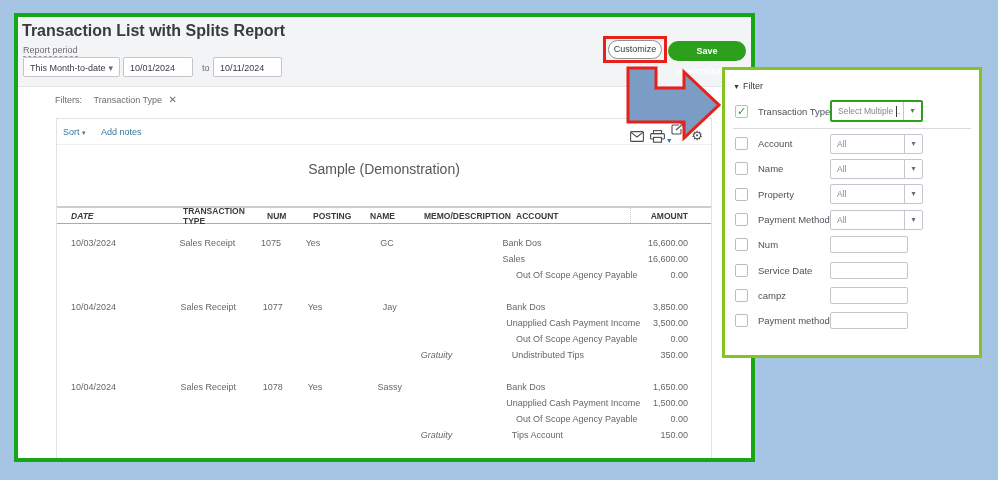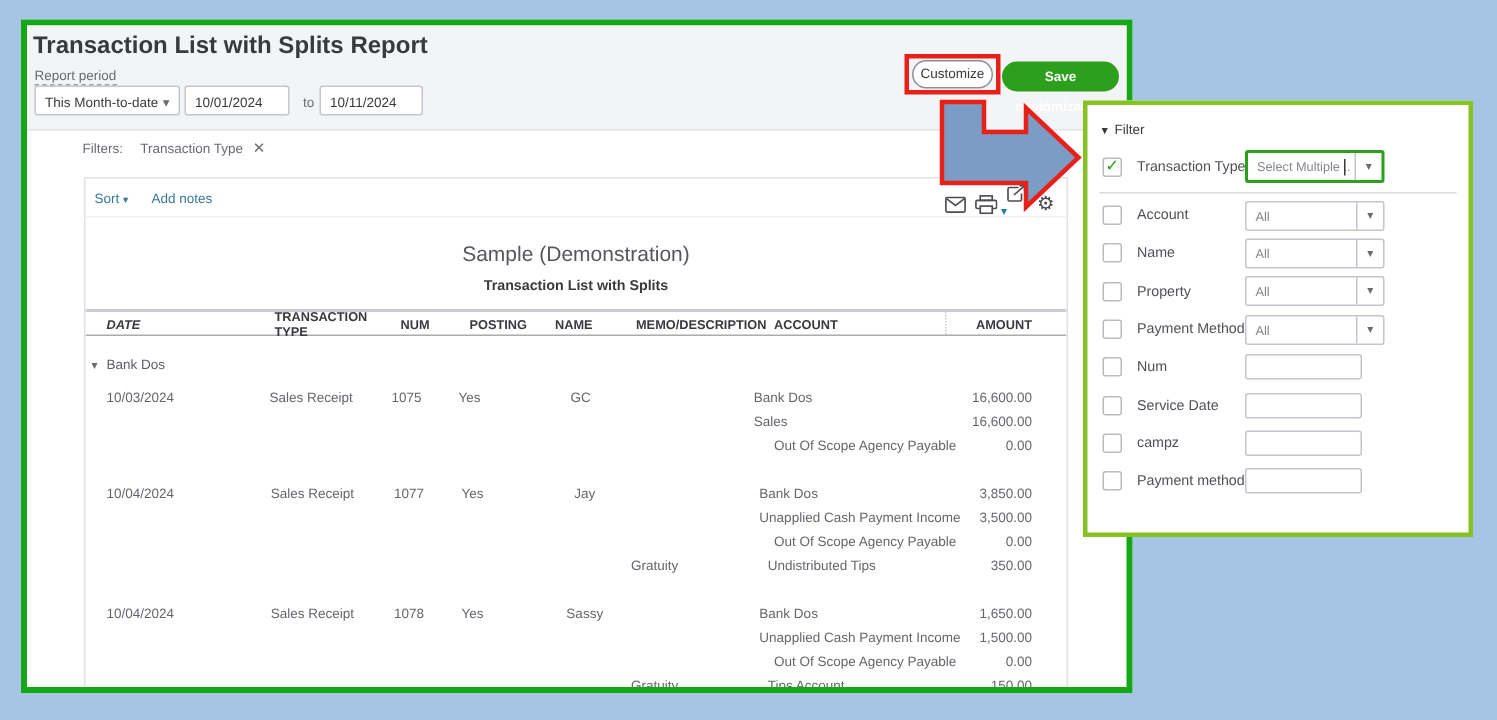--- a/index.html
+++ b/index.html
@@ -49,21 +49,21 @@
   .thead{position:absolute;left:0;top:87px;width:100%;height:18px;display:flex;align-items:center;
          padding-left:14px;box-sizing:border-box;border-top:2px solid #c9ccd1;border-bottom:1px solid #a8abb0;
          font-size:8.5px;font-weight:bold;color:#393a3d;}
   .h0{width:112px;font-style:italic;} .h1{width:84px;} .h2{width:46px;} .h3{width:57px;} .h4{width:54px;}
   .h5{width:92px;} .h6{width:114px;}
   .h7{flex:1;text-align:right;padding-right:23px;border-left:1px dotted #c4c7cc;align-self:stretch;
       line-height:16px;}
   .tbody{position:absolute;left:0;top:106px;width:100%;padding-top:10px;}
   .t-row{display:flex;height:16px;align-items:center;padding-left:14px;white-space:nowrap;}
   .c-date{width:112px;} .c-type{width:84px;} .c-num{width:46px;} .c-posting{width:57px;}
-  .c-name{width:54px;text-align:center;} .c-memo{width:92px;} .c-account{width:150px;overflow:visible;}
+  .c-name{width:54px;text-align:center;} .c-memo{width:92px;font-style:italic;} .c-account{width:150px;overflow:visible;}
   .c-amount{flex:1;text-align:right;padding-right:23px;}
   .t-group{height:16px;line-height:16px;padding-left:4px;margin-bottom:6px;color:#5d5f64;}
   .t-group .gcaret{display:inline-block;width:10px;color:#6b6c72;font-size:8px;cursor:pointer;}
   .t-spacer{height:16px;}
   
   .fpanel{position:absolute;left:722px;top:67px;width:260px;height:291px;background:#fff;
           border:3px solid #86c322;box-sizing:border-box;z-index:5;padding-top:6px;}
   .fp-head{height:20px;line-height:20px;padding-left:8px;font-size:9px;color:#393a3d;cursor:pointer;}
   .fp-caret{font-size:7px;color:#393a3d;margin-right:3px;}
   .f-row{position:relative;height:25.3px;display:flex;align-items:center;padding-left:10px;}
@@ -142,33 +142,31 @@
           <svg width="14" height="13" viewBox="0 0 14 13">
                 <path d="M8,2 H2 a1,1 0 0 0 -1,1 v7 a1,1 0 0 0 1,1 h7 a1,1 0 0 0 1,-1 V6" fill="none" stroke="#4a4c51" stroke-width="1.1"></path>
                 <line x1="5" y1="7" x2="12" y2="0.8" stroke="#4a4c51" stroke-width="1.1"></line>
                 <polyline points="8.6,0.8 12,0.8 12,4.2" fill="none" stroke="#4a4c51" stroke-width="1.1"></polyline>
               </svg><span class="exp-caret">▾</span>
         </span>
         <span class="gear">⚙</span>
       </div>
     </div>
     <div class="rep-company">Sample (Demonstration)</div>
-    <div class="rep-title">Transaction List with Splits</div>
     <div class="thead">
           <div class="h0">DATE</div>
           <div class="h1">TRANSACTION TYPE</div>
           <div class="h2">NUM</div>
           <div class="h3">POSTING</div>
           <div class="h4">NAME</div>
           <div class="h5">MEMO/DESCRIPTION</div>
           <div class="h6">ACCOUNT</div>
           <div class="h7">AMOUNT</div>
         </div>
     <div class="tbody">
-          <div class="t-group"><span class="gcaret">▾</span><span>Bank Dos</span></div>
           <div class="t-row">
             <div class="c-date">10/03/2024</div>
             <div class="c-type">Sales Receipt</div>
             <div class="c-num">1075</div>
             <div class="c-posting">Yes</div>
             <div class="c-name">GC</div>
             <div class="c-memo"></div>
             <div class="c-account">Bank Dos</div>
             <div class="c-amount">16,600.00</div>
           </div>

